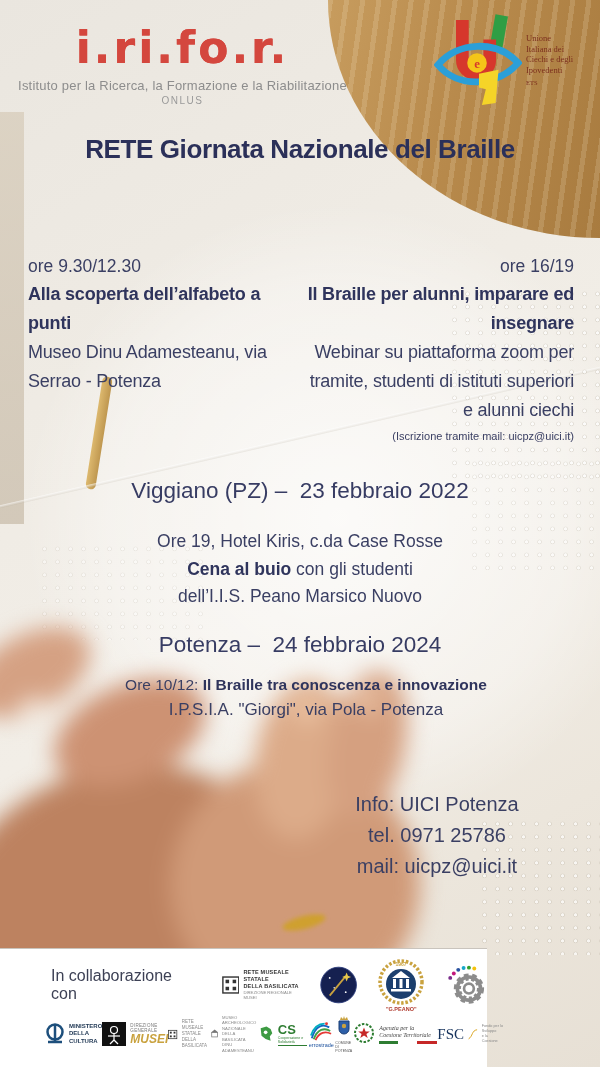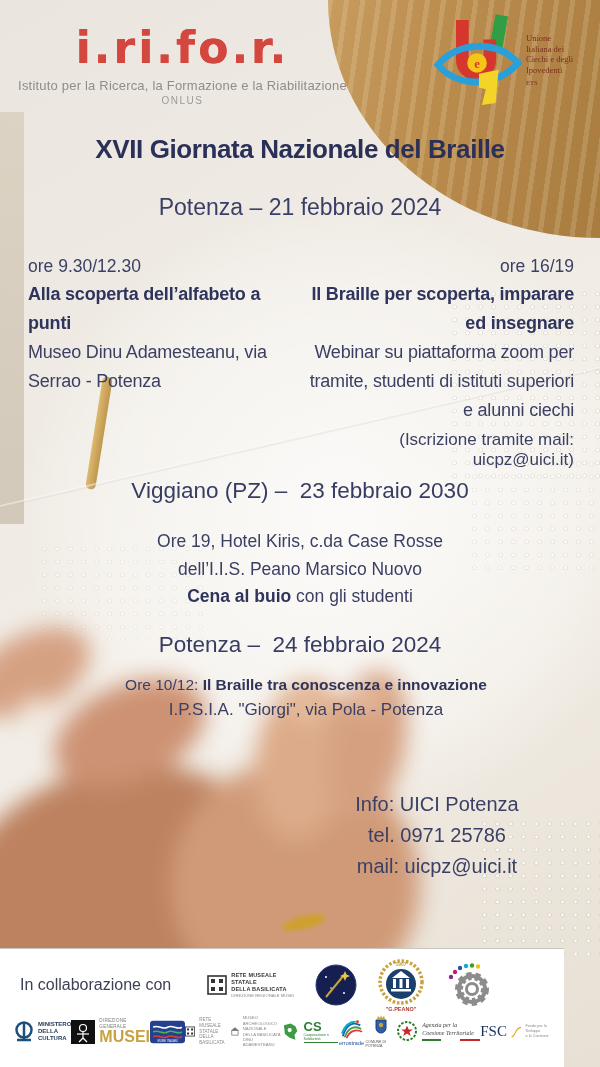--- a/index.html
+++ b/index.html
@@ -61,49 +61,49 @@
   .title { position:absolute; top:134px; left:0; width:100%; text-align:center;
     font-size:26px; font-weight:bold; letter-spacing:-.4px; color:#2b3059; }
   .date1 { position:absolute; top:194px; left:0; width:100%; text-align:center;
     font-size:23px; color:#3a3f66; }
   .cols { position:absolute; top:252px; left:28px; width:546px; display:flex; justify-content:space-between; }
   .col-l { width:266px; text-align:left; }
   .col-r { width:276px; text-align:right; }
   .time { font-size:17.5px; color:#3a3f63; line-height:28px; }
   .evt-title { font-size:18px; font-weight:bold; color:#2f345c; line-height:29px; letter-spacing:-.2px; }
   .evt-body { font-size:18px; color:#3a3f63; line-height:29px; letter-spacing:-.2px; }
-  .evt-note { font-size:17px; color:#3a3f63; margin-top:5px; }
+  .evt-note { font-size:11px; color:#3a3f63; margin-top:5px; }
   .sec-head { position:absolute; left:0; width:100%; text-align:center; font-size:22.5px; color:#373c63; white-space:pre-wrap; }
   .vig-head { top:478px; }
   .vig-body { position:absolute; top:528px; left:0; width:100%; text-align:center;
     font-size:17.5px; color:#3a3f63; line-height:27.5px; }
   .pot-head { top:632px; }
   .pot-body { position:absolute; top:672px; left:0; width:100%; text-align:center; color:#3a3f63;padding-left:12px; }
   .pot-l1 { font-size:15.5px; line-height:25px; }
   .pot-l2 { font-size:17px; line-height:26px; }
   b.inline { color:#2f345c; }
   .info { position:absolute; top:789px; left:322px; width:230px; text-align:center;
     font-size:20px; color:#3a3f63; line-height:31px; }
 
   
-  .footer { position:absolute; left:0; top:948px; width:564px; height:119px; background:#ffffff;
-    border-top:1px solid #c9c4bd; }
+  .footer { position:absolute; left:0; top:948px; width:487px; height:119px; background:#ffffff;
+    border-top:1px solid #c9c4bd;padding-left:31px; }
   .f-row1 { display:flex; align-items:center; gap:20px; padding:10px 0 0 20px; height:62px; }
   .collab { font-size:16px; color:#3d4155; margin-right:16px; }
   .chip { display:flex; align-items:center; gap:4px; }
   .chip-col { display:flex; flex-direction:column; align-items:center; }
   .tiny-lines { display:flex; flex-direction:column; }
   .t55 { font-size:5.5px; font-weight:bold; color:#333; line-height:1.25; letter-spacing:.2px; }
   .t40 { font-size:4.5px; color:#8a8a8a; line-height:1.3; }
   .t38 { font-size:4.2px; color:#8a8a8a; line-height:1.3; }
   .peano-label { font-size:5.5px; color:#b03a2e; font-weight:bold; margin-top:1px; }
   .f-row2 { display:flex; align-items:center; justify-content:space-between; padding:4px 14px 0 14px; }
   .mic-lines { font-size:6px; font-weight:bold; color:#1d3552; line-height:1.2; }
   .dg-l { font-size:4.5px; color:#777; line-height:1.2; letter-spacing:.3px; }
-  .dg-musei { font-size:16px; font-weight:bold; color:#c9a23f; line-height:1; }
+  .dg-musei { font-size:12px; font-weight:bold; color:#c9a23f; line-height:1;font-style:italic; }
   .cs-label { font-size:13px; font-weight:bold; color:#2e7d32; line-height:1; }
   .cs-sub { font-size:3.6px; color:#2e7d32; border-bottom:1.5px solid #2e7d32; padding-bottom:1px; }
   .ferro-label { font-size:5.5px; color:#1a4f9c; }
   .comune-label { font-size:3.6px; color:#555; margin-top:1px; }
   .agz-text { font-family:"Liberation Serif","DejaVu Serif",serif; font-style:italic;
     font-size:6px; color:#444; line-height:1.3; }
   .agz-flag { height:2.5px; width:58px; margin-top:1px;
     background:linear-gradient(90deg,#2e7d32 0 33%,#fff 33% 66%,#c62828 66%); }
   .fsc-label { font-family:"Liberation Serif","DejaVu Serif",serif; font-size:15px; color:#16325c; line-height:1; }
   .fsc-sub { font-size:3.8px; color:#8a8a8a; line-height:1.3; }
@@ -154,42 +154,41 @@
     </svg>
     <div class="uici-text">
       <div>Unione</div>
       <div>Italiana dei</div>
       <div>Ciechi e degli</div>
       <div>Ipovedenti</div>
       <div class="uici-ets">ETS</div>
     </div>
   </div>
 
-  <div class="title">XVII Giornata Nazionale del Braille</div>
-  <div class="date1">Potenza – 21 febbraio 2024</div>
+  <div class="title">RETE Giornata Nazionale del Braille</div>
 
   <div class="cols">
     <div class="col-l">
       <div class="time">ore 9.30/12.30</div>
       <div class="evt-title">Alla scoperta dell’alfabeto a punti</div>
       <div class="evt-body">Museo Dinu Adamesteanu, via Serrao - Potenza</div>
     </div>
     <div class="col-r">
       <div class="time">ore 16/19</div>
-      <div class="evt-title">Il Braille per scoperta, imparare ed insegnare</div>
+      <div class="evt-title">Il Braille per alunni, imparare ed insegnare</div>
       <div class="evt-body">Webinar su piattaforma zoom per tramite, studenti di istituti superiori e alunni ciechi</div>
       <div class="evt-note">(Iscrizione tramite mail: uicpz@uici.it)</div>
     </div>
   </div>
 
-  <div class="sec-head vig-head">Viggiano (PZ) –  23 febbraio 2030</div>
+  <div class="sec-head vig-head">Viggiano (PZ) –  23 febbraio 2022</div>
   <div class="vig-body">
     <div>Ore 19, Hotel Kiris, c.da Case Rosse</div>
+    <div><b class="inline">Cena al buio</b><span> con gli studenti</span></div>
     <div>dell’I.I.S. Peano Marsico Nuovo</div>
-    <div><b class="inline">Cena al buio</b><span> con gli studenti</span></div>
   </div>
 
   <div class="sec-head pot-head">Potenza –  24 febbraio 2024</div>
   <div class="pot-body">
     <div class="pot-l1"><span>Ore 10/12: </span><b class="inline">Il Braille tra conoscenza e innovazione</b></div>
     <div class="pot-l2">I.P.S.I.A. "Giorgi", via Pola - Potenza</div>
   </div>
 
   <div class="info">
     <div>Info: UICI Potenza</div>

